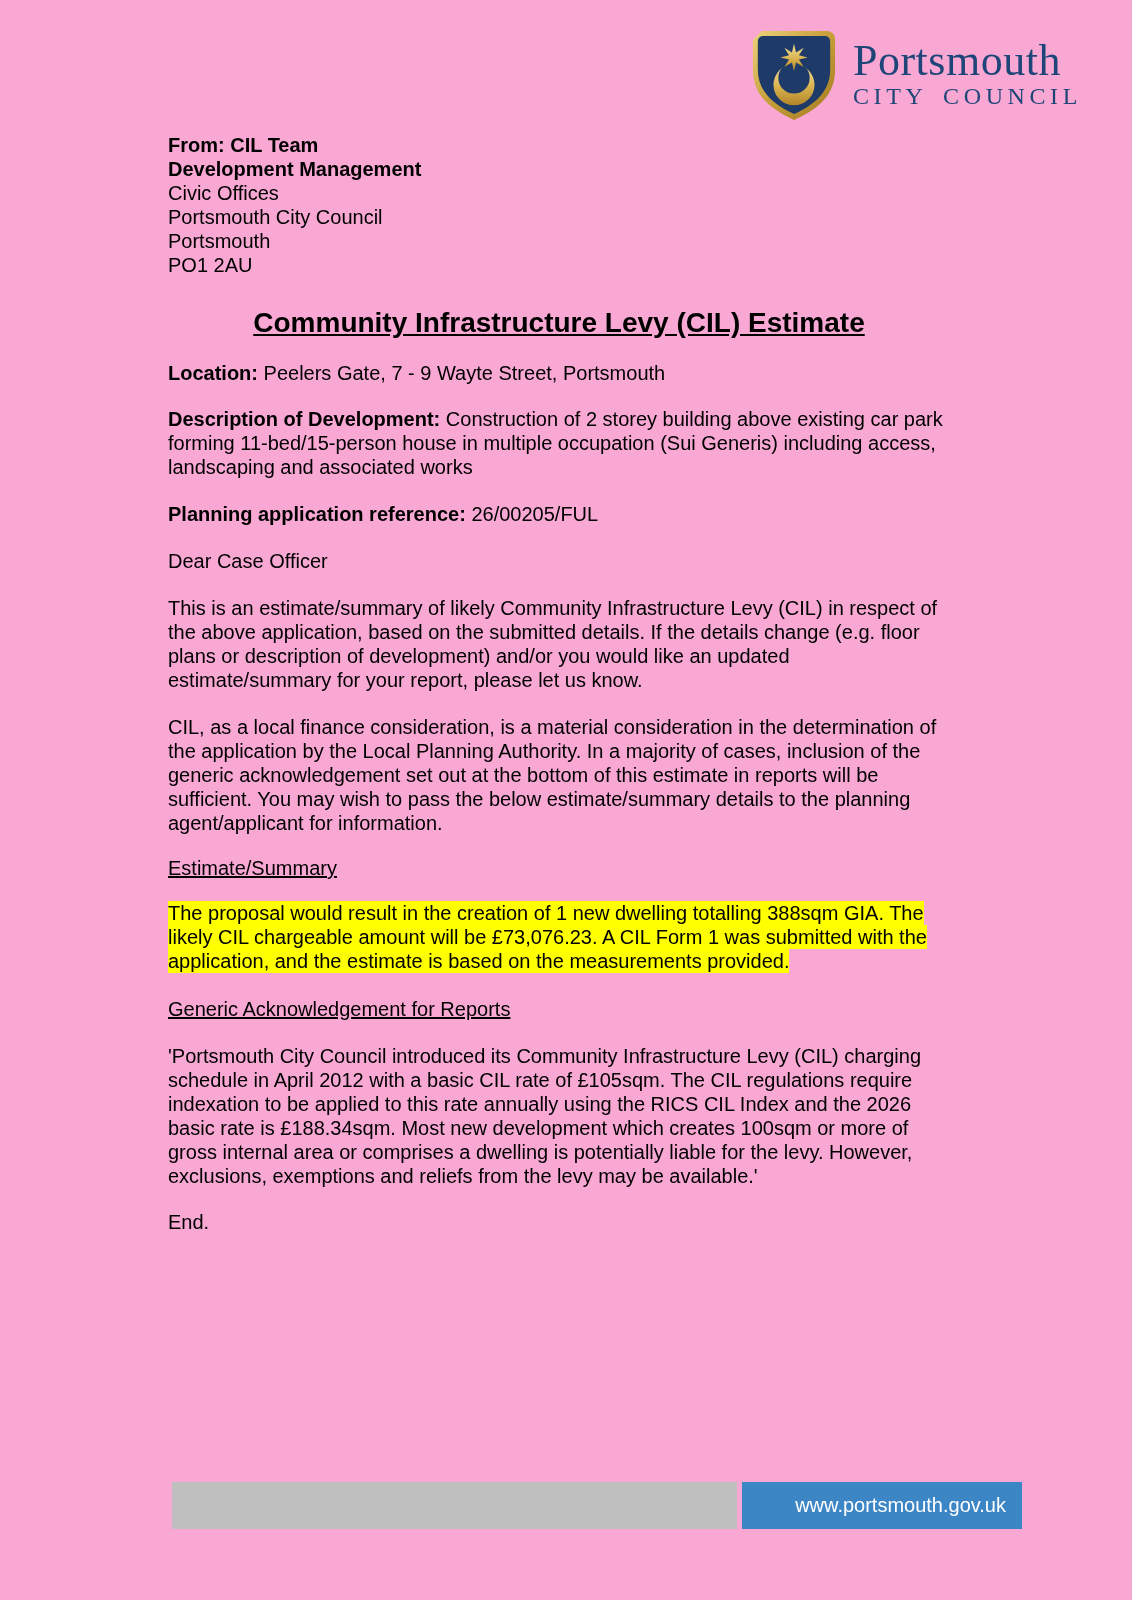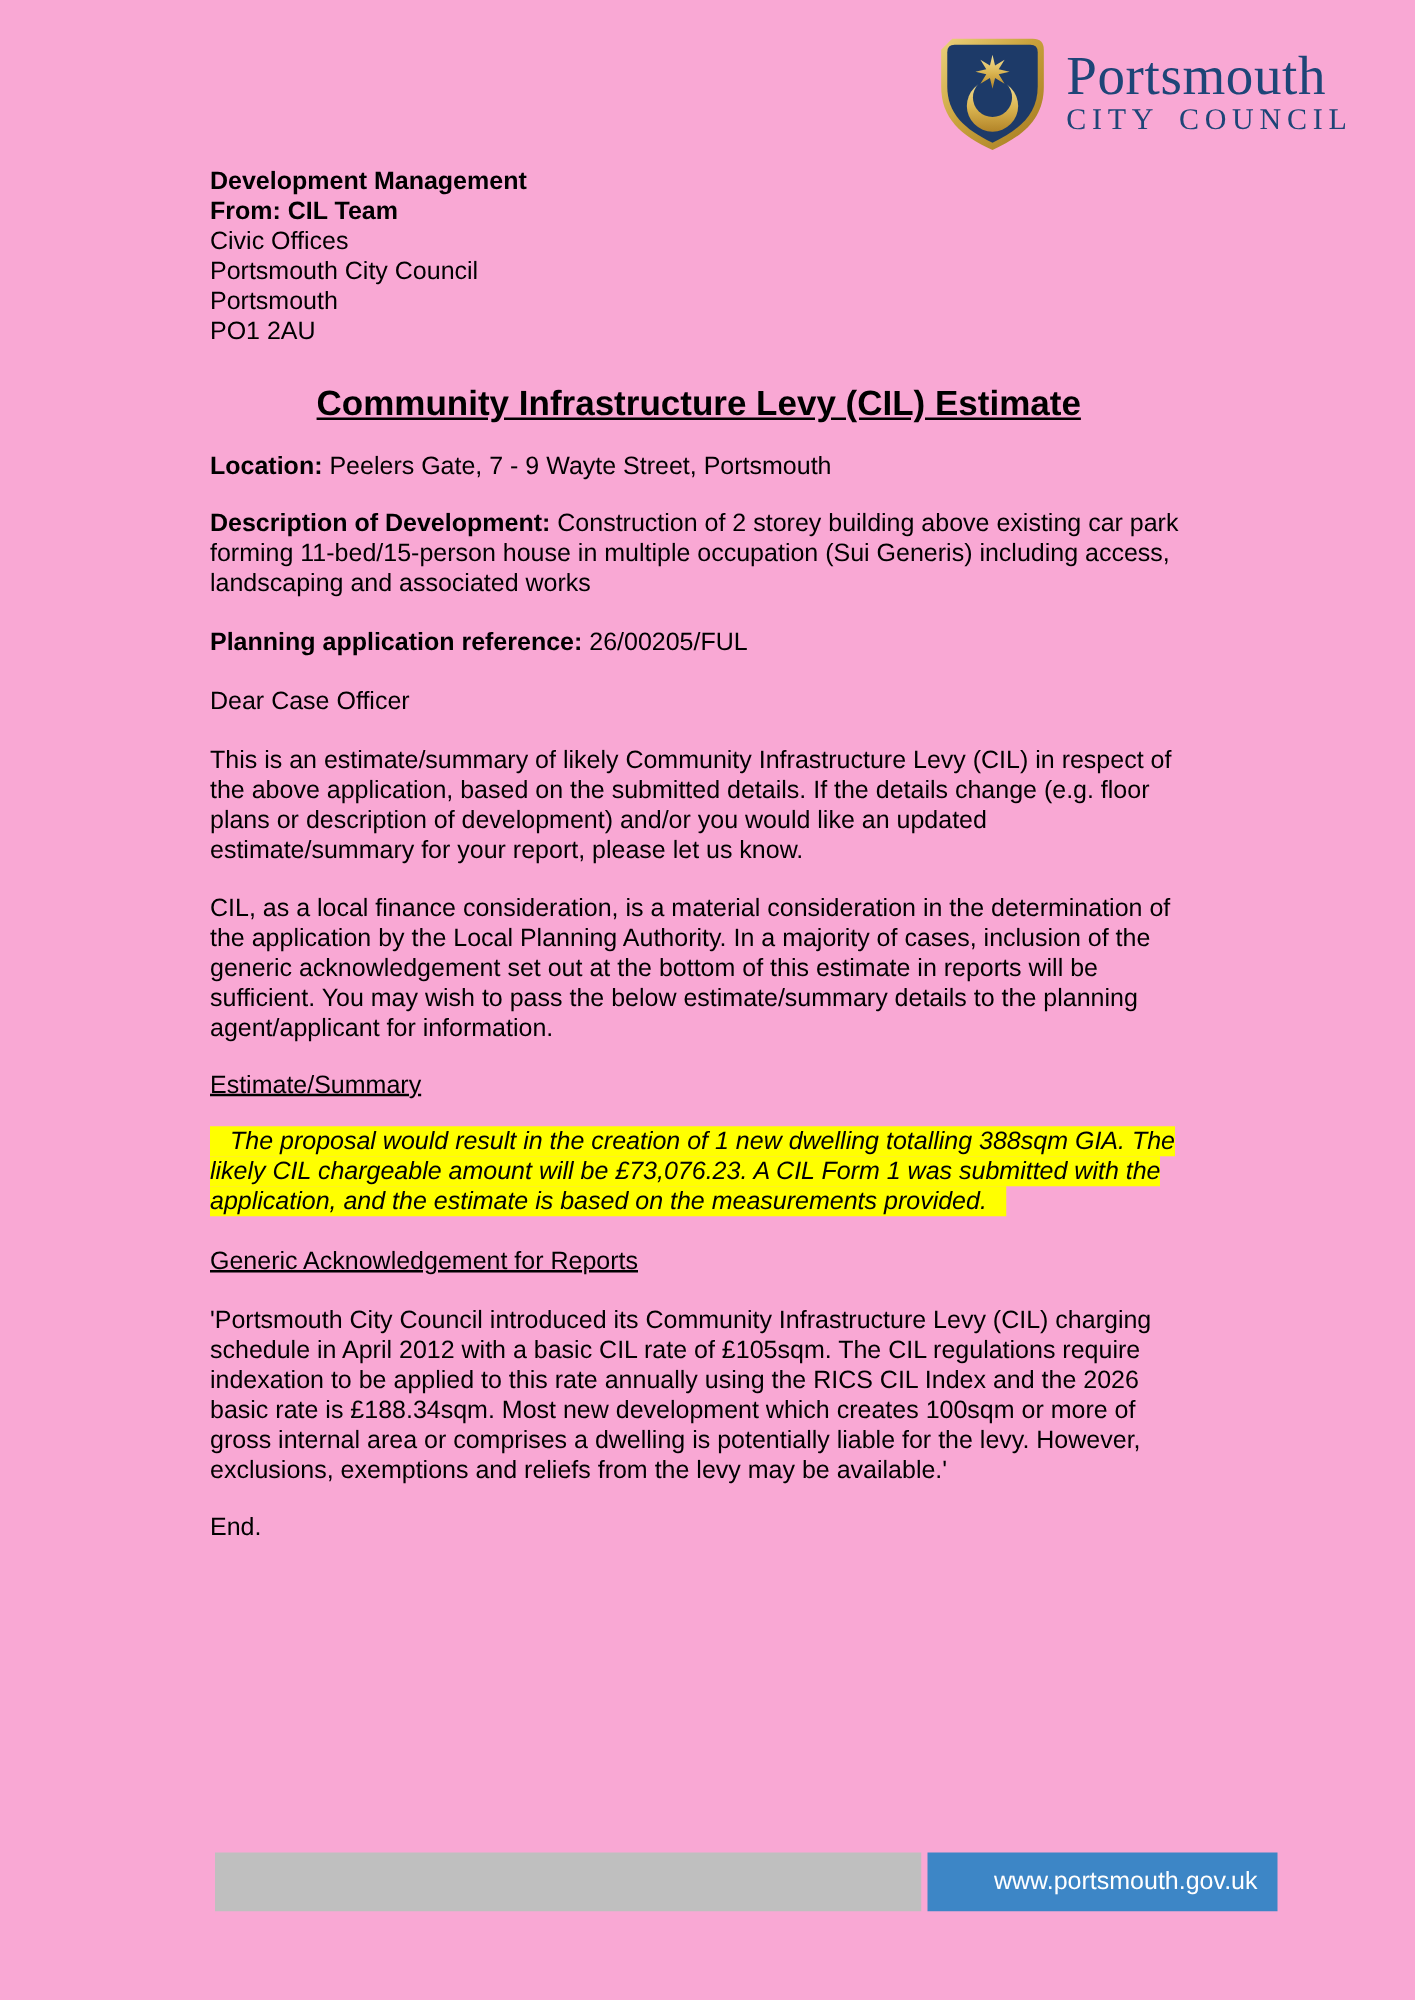--- a/index.html
+++ b/index.html
@@ -72,21 +72,21 @@
   .salutation     { margin-top: 23px; }
   .para-intro     { margin-top: 23px; }
   .para-material  { margin-top: 23px; }
   .section-head-estimate { margin-top: 21px; text-decoration: underline; }
   .para-highlight { margin-top: 21px; }
   .section-head-ack { margin-top: 24px; text-decoration: underline; }
   .para-ack       { margin-top: 23px; }
   .closing        { margin-top: 22px; }
 
   .bold-label { font-weight: bold; }
-  .highlight { background: #ffff00; padding: 1px 16px; font-style: italic; }
+  .highlight { background: #ffff00; padding: 1px 0; }
 
   
   .footer-bar {
     position: absolute;
     left: 172px;
     top: 1482px;
     width: 850px;
     height: 47px;
     display: flex;
   }
@@ -128,22 +128,22 @@
     </svg>
     <div class="logo-text">
       <div class="logo-name">Portsmouth</div>
       <div class="logo-subname">CITY COUNCIL</div>
     </div>
   </div>
 
   <div class="content">
 
     <div class="from-block">
+      <div>From: CIL Team</div>
       <div>Development Management</div>
-      <div>From: CIL Team</div>
     </div>
 
     <div class="address-block">
       <div>Civic Offices</div>
       <div>Portsmouth City Council</div>
       <div>Portsmouth</div>
       <div>PO1 2AU</div>
     </div>
 
 

